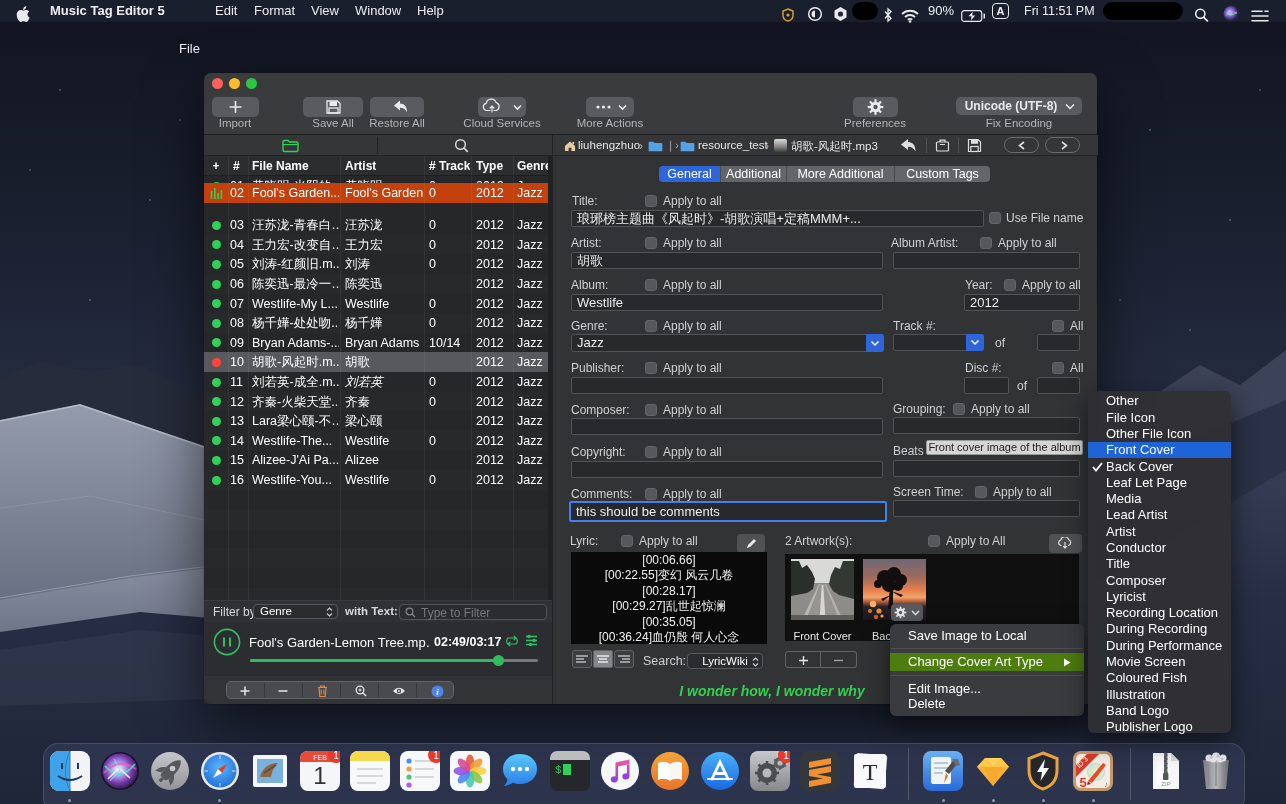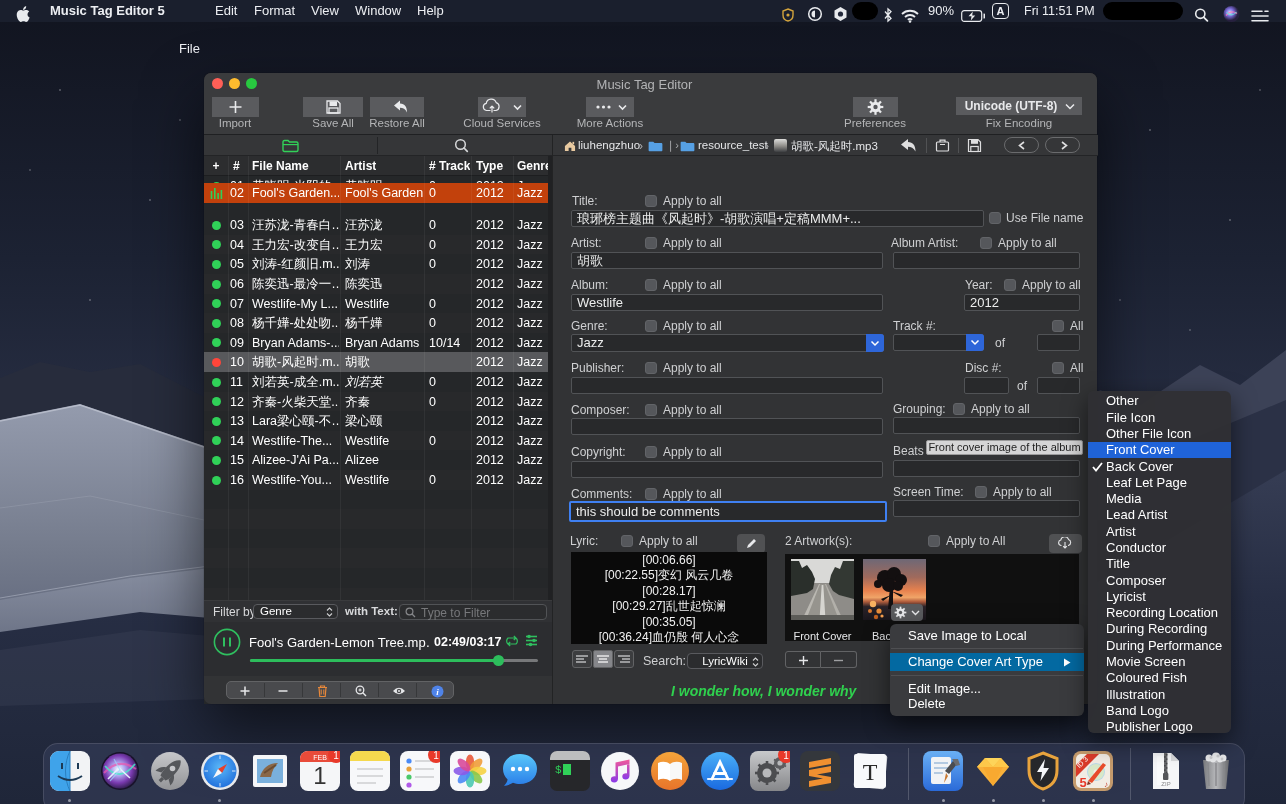--- a/index.html
+++ b/index.html
@@ -12,21 +12,21 @@
   #menubar .mi { position:absolute; top:0; height:22px; line-height:22px; white-space:nowrap; }
   
   #win { position:absolute; left:204px; top:73px; width:893px; height:631px;
     background:#323335; border-radius:7px; box-shadow:0 25px 60px rgba(0,0,0,0.6), 0 0 1px rgba(0,0,0,0.8); }
   #chrome { position:absolute; left:0; top:0; width:893px; height:62px;
     background:#3a3b3d; border-radius:7px 7px 0 0; border-bottom:1px solid #1f2022; }
   .tl { position:absolute; top:5px; width:11px; height:11px; border-radius:50%; }
   #wtitle { position:absolute; top:4px; left:0; width:881px; text-align:center;
     color:#b2b3b5; font-size:13px; }
   .tbtn { position:absolute; top:24px; height:20px; background:#5a5b5e;
-    border-radius:0; color:#e8e9eb; }
+    border-radius:5px; color:#e8e9eb; }
   .tlabel { position:absolute; top:44px; font-size:11.5px; color:#b4b5b7;
     text-align:center; white-space:nowrap; transform:translateX(-50%); }
   
   #leftp { position:absolute; left:0; top:62px; width:348px; height:569px;
     background:#252729; overflow:hidden; }
   #browsebar { position:absolute; left:0; top:0; width:348px; height:21px;
     background:#353638; border-bottom:1px solid #232426; }
   #thead { position:absolute; left:0; top:21px; width:348px; height:20px;
     background:#2c2d2f; border-bottom:1px solid #1d1e20; color:#fff;
     font-size:12px; font-weight:bold; }
@@ -185,21 +185,20 @@
         <line x1="1" y1="10.8" x2="17" y2="10.8"></line>
         <line x1="14" y1="1.2" x2="17" y2="1.2"></line>
       </g>
     </svg>
 </div>
 <div id="win">
   <div id="chrome">
     <div class="tl" style="left:8px;background:#ff5f57;"></div>
     <div class="tl" style="left:25px;background:#febc2e;"></div>
     <div class="tl" style="left:42px;background:#28c840;"></div>
-    <div id="wtitle">Music Tag Editor</div>
     <div class="tbtn" style="left:8px;width:47px;">
       <svg width="47" height="20" viewBox="0 0 47 20">
           <path d="M23.5 4 V16 M17.5 10 H29.5" stroke="#e9eaec" stroke-width="1.6"></path>
         </svg></div>
     <div class="tlabel" style="left:31px;">Import</div>
     <div class="tbtn" style="left:99px;width:60px;">
       <svg width="60" height="20" viewBox="0 0 60 20">
           <g stroke="#e9eaec" stroke-width="1.3" fill="none">
             <path d="M24 4 H34.5 L37 6.5 V16 H24 Z"></path>
             <rect x="26.5" y="4.5" width="7.5" height="4.5" fill="#e9eaec" stroke="none"></rect>
@@ -557,20 +556,26 @@
         <svg style="position:absolute;left:12px;top:3px;" width="9" height="9" viewBox="0 0 9 9">
             <path d="M7 1 L2.5 4.5 L7 8" stroke="#dededf" stroke-width="1.6" fill="none"></path>
           </svg>
         </div>
       <div style="position:absolute;left:492px;top:2px;width:35px;height:16px;border:1px solid #6a6b6d;border-radius:8px;">
         <svg style="position:absolute;left:14px;top:3px;" width="9" height="9" viewBox="0 0 9 9">
             <path d="M2 1 L6.5 4.5 L2 8" stroke="#dededf" stroke-width="1.6" fill="none"></path>
           </svg>
         </div>
     </div>
+    <div style="position:absolute;left:106px;top:31px;height:16px;display:flex;font-size:12.5px;color:#fff;">
+      <div style="width:61px;background:#2e66d9;border-radius:4px 0 0 4px;text-align:center;line-height:16px;">General</div>
+      <div style="width:66px;background:#646568;border-left:1px solid #4a4b4c;text-align:center;line-height:16px;">Additional</div>
+      <div style="width:108px;background:#646568;border-left:1px solid #4a4b4c;text-align:center;line-height:16px;">More Additional</div>
+      <div style="width:96px;background:#646568;border-left:1px solid #4a4b4c;border-radius:0 4px 4px 0;text-align:center;line-height:16px;">Custom Tags</div>
+    </div>
     <div id="form">
       <div class="lab" style="left:19px;top:59px;">Title:</div>
       <div class="cb" style="left:92px;top:60px;"></div>
       <div class="lab" style="left:110px;top:59px;">Apply to all</div>
       <div class="fld" style="left:18px;top:75px;width:413px;height:17px;">琅琊榜主题曲《风起时》-胡歌演唱+定稿MMM+...</div>
       <div class="cb" style="left:436px;top:77px;"></div>
       <div class="lab" style="left:453px;top:76px;">Use File name</div>
       <div class="lab" style="left:18px;top:101px;">Artist:</div>
       <div class="cb" style="left:92px;top:102px;"></div>
       <div class="lab" style="left:110px;top:101px;">Apply to all</div>
@@ -741,21 +746,21 @@
             <svg style="position:absolute;left:12px;top:2.5px;" width="11" height="11" viewBox="0 0 11 11">
               <path d="M5.5 1 V10 M1 5.5 H10" stroke="#e6e7e9" stroke-width="1.4"></path>
             </svg>
           </div>
           <div style="width:36px;border:1px solid #626365;border-left:none;border-radius:0 3px 3px 0;position:relative;">
             <svg style="position:absolute;left:12px;top:2.5px;" width="11" height="11" viewBox="0 0 11 11">
               <path d="M1 5.5 H10" stroke="#9fa0a2" stroke-width="1.4"></path>
             </svg>
           </div>
         </div>
-      <div style="position:absolute;left:118px;top:548px;width:202px;color:#2fd14e;font-size:14px;font-weight:bold;font-style:italic;">I wonder how, I wonder why</div>
+      <div style="position:absolute;left:118px;top:548px;width:202px;text-align:center;color:#2fd14e;font-size:14px;font-weight:bold;font-style:italic;">I wonder how, I wonder why</div>
     </div>
   </div>
 </div>
 <div id="tooltip">Front cover image of the album</div>
 <div style="position:absolute;left:891px;top:604px;width:32px;height:17px;background:#5a5b5e;border-radius:4px;z-index:28;">
   <svg style="position:absolute;left:3px;top:2px;" width="13" height="13" viewBox="0 0 20 20">
       <g fill="#e9eaec">
         <circle cx="10" cy="10" r="6"></circle>
         <rect x="8.7" y="1" width="2.6" height="4" transform="rotate(0 10 10)"></rect>
         <rect x="8.7" y="1" width="2.6" height="4" transform="rotate(45 10 10)"></rect>
@@ -768,21 +773,21 @@
       </g>
       <circle cx="10" cy="10" r="2.6" fill="#5a5b5e"></circle>
     </svg>
   <svg style="position:absolute;left:20px;top:6px;" width="9" height="6" viewBox="0 0 9 6">
       <path d="M1 1 L4.5 4.5 L8 1" stroke="#e9eaec" stroke-width="1.4" fill="none"></path>
     </svg>
 </div>
 <div id="ctxmenu">
   <div style="position:absolute;left:18px;top:2px;height:19px;line-height:19px;">Save Image to Local</div>
   <div style="position:absolute;left:1px;top:23.5px;width:192px;height:1px;background:#4e4f52;"></div>
-  <div style="position:absolute;left:0;top:29px;width:194px;height:18px;background:#0369a1;">
+  <div style="position:absolute;left:0;top:29px;width:194px;height:18px;background:#4d7c0f;">
     <div style="position:absolute;left:18px;top:0;height:18px;line-height:18px;">Change Cover Art Type</div>
     <svg style="position:absolute;left:173px;top:4.5px;" width="8" height="9" viewBox="0 0 8 9">
         <path d="M1 0.5 L7.5 4.5 L1 8.5 Z" fill="#fff"></path>
       </svg>
   </div>
   <div style="position:absolute;left:1px;top:50.5px;width:192px;height:1px;background:#4e4f52;"></div>
   <div style="position:absolute;left:18px;top:54.5px;height:19px;line-height:19px;">Edit Image...</div>
   <div style="position:absolute;left:18px;top:69.5px;height:19px;line-height:19px;">Delete</div>
 </div>
 <div id="submenu">

